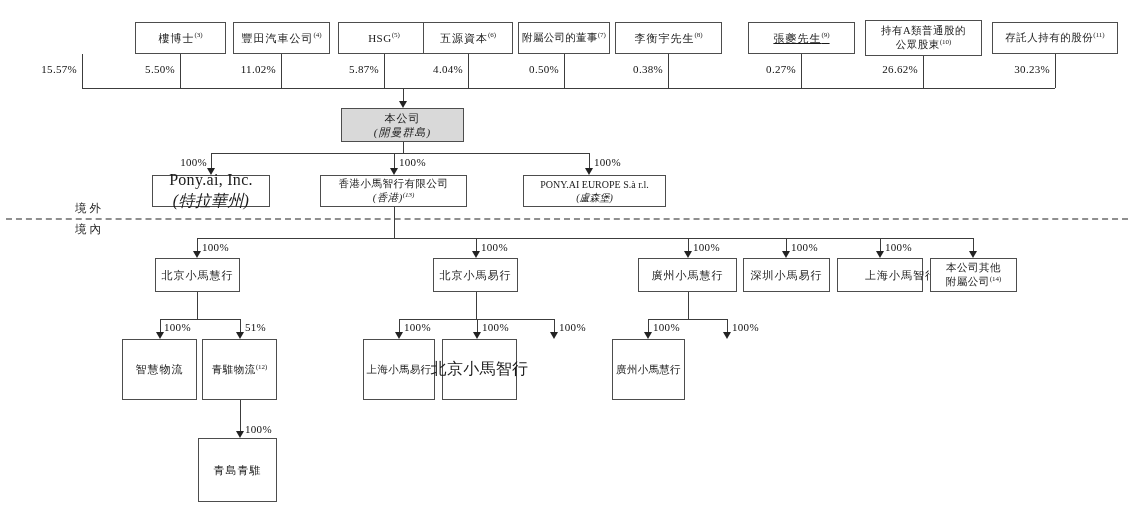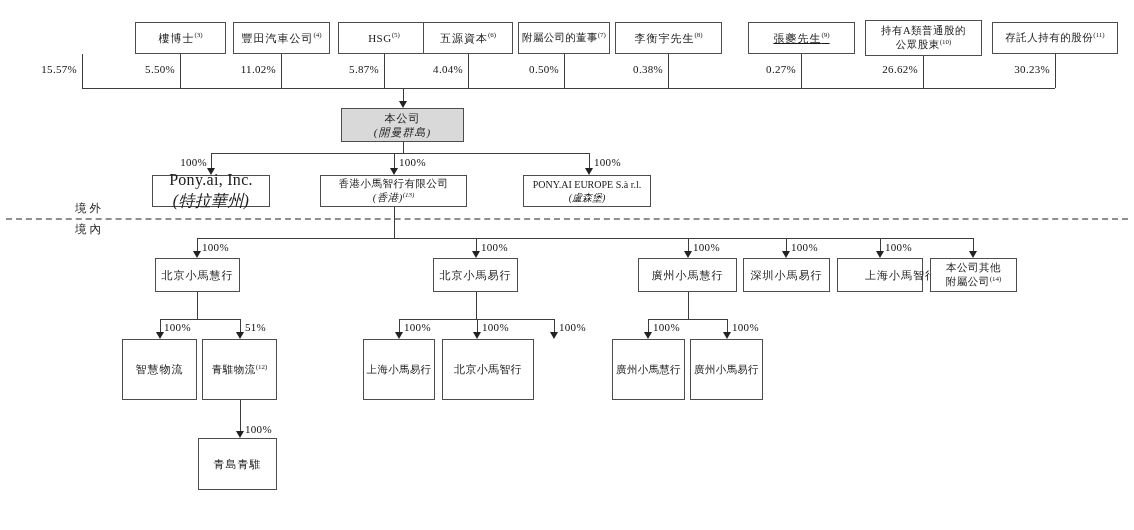--- a/index.html
+++ b/index.html
@@ -61,21 +61,21 @@
       <div class="ln it">(開曼群島)</div>
     </div>
     <div class="node" style="left: 152px; top: 175px; width: 118px; height: 32px; font-size: 16px; letter-spacing: 0.3px;">
       <div class="ln">Pony.ai, Inc.</div>
       <div class="ln it">(特拉華州)</div>
     </div>
     <div class="node" style="left: 320px; top: 175px; width: 147px; height: 32px; font-size: 10.5px; letter-spacing: 0.5px;">
       <div class="ln">香港小馬智行有限公司</div>
       <div class="ln it">(香港)<sup>(13)</sup></div>
     </div>
-    <div class="node" style="left: 523px; top: 175px; width: 128px; height: 32px; font-size: 10px; letter-spacing: 0px;">
+    <div class="node" style="left: 523px; top: 175px; width: 143px; height: 32px; font-size: 10px; letter-spacing: 0px;">
       <div class="ln">PONY.AI EUROPE S.à r.l.</div>
       <div class="ln it">(盧森堡)</div>
     </div>
     <div class="node" style="left: 155px; top: 258px; width: 85px; height: 34px;">
       <div class="ln">北京小馬慧行</div>
     </div>
     <div class="node" style="left: 433px; top: 258px; width: 85px; height: 34px;">
       <div class="ln">北京小馬易行</div>
     </div>
     <div class="node" style="left: 638px; top: 258px; width: 99px; height: 34px;">
@@ -93,30 +93,27 @@
     </div>
     <div class="node" style="left: 122px; top: 339px; width: 75px; height: 61px;">
       <div class="ln">智慧物流</div>
     </div>
     <div class="node" style="left: 202px; top: 339px; width: 75px; height: 61px; font-size: 10.5px; letter-spacing: 0.5px;">
       <div class="ln">青騅物流<sup>(12)</sup></div>
     </div>
     <div class="node" style="left: 363px; top: 339px; width: 72px; height: 61px; font-size: 10.5px; letter-spacing: 0.3px;">
       <div class="ln">上海小馬易行</div>
     </div>
-    <div class="node" style="left: 442px; top: 339px; width: 92px; height: 61px; font-size: 11px; letter-spacing: 0.3px;">
+    <div class="node" style="left: 442px; top: 339px; width: 75px; height: 61px; font-size: 16px; letter-spacing: 0.3px;">
       <div class="ln">北京小馬智行</div>
     </div>
     <div class="node" style="left: 612px; top: 339px; width: 73px; height: 61px; font-size: 10.5px; letter-spacing: 0.3px;">
       <div class="ln">廣州小馬慧行</div>
     </div>
-    <div class="node" style="left: 690px; top: 339px; width: 73px; height: 61px; font-size: 10.5px; letter-spacing: 0.3px;">
-      <div class="ln">廣州小馬易行</div>
-    </div>
-    <div class="node" style="left: 198px; top: 438px; width: 79px; height: 52px;">
+    <div class="node" style="left: 198px; top: 438px; width: 79px; height: 64px;">
       <div class="ln">青島青騅</div>
     </div>
     <div class="cv" style="left: 82px; top: 54px; height: 34px;"></div>
     <div class="cv" style="left: 180px; top: 54px; height: 34px;"></div>
     <div class="cv" style="left: 281px; top: 54px; height: 34px;"></div>
     <div class="cv" style="left: 384px; top: 54px; height: 34px;"></div>
     <div class="cv" style="left: 468px; top: 54px; height: 34px;"></div>
     <div class="cv" style="left: 564px; top: 54px; height: 34px;"></div>
     <div class="cv" style="left: 668px; top: 54px; height: 34px;"></div>
     <div class="cv" style="left: 801px; top: 54px; height: 34px;"></div>

